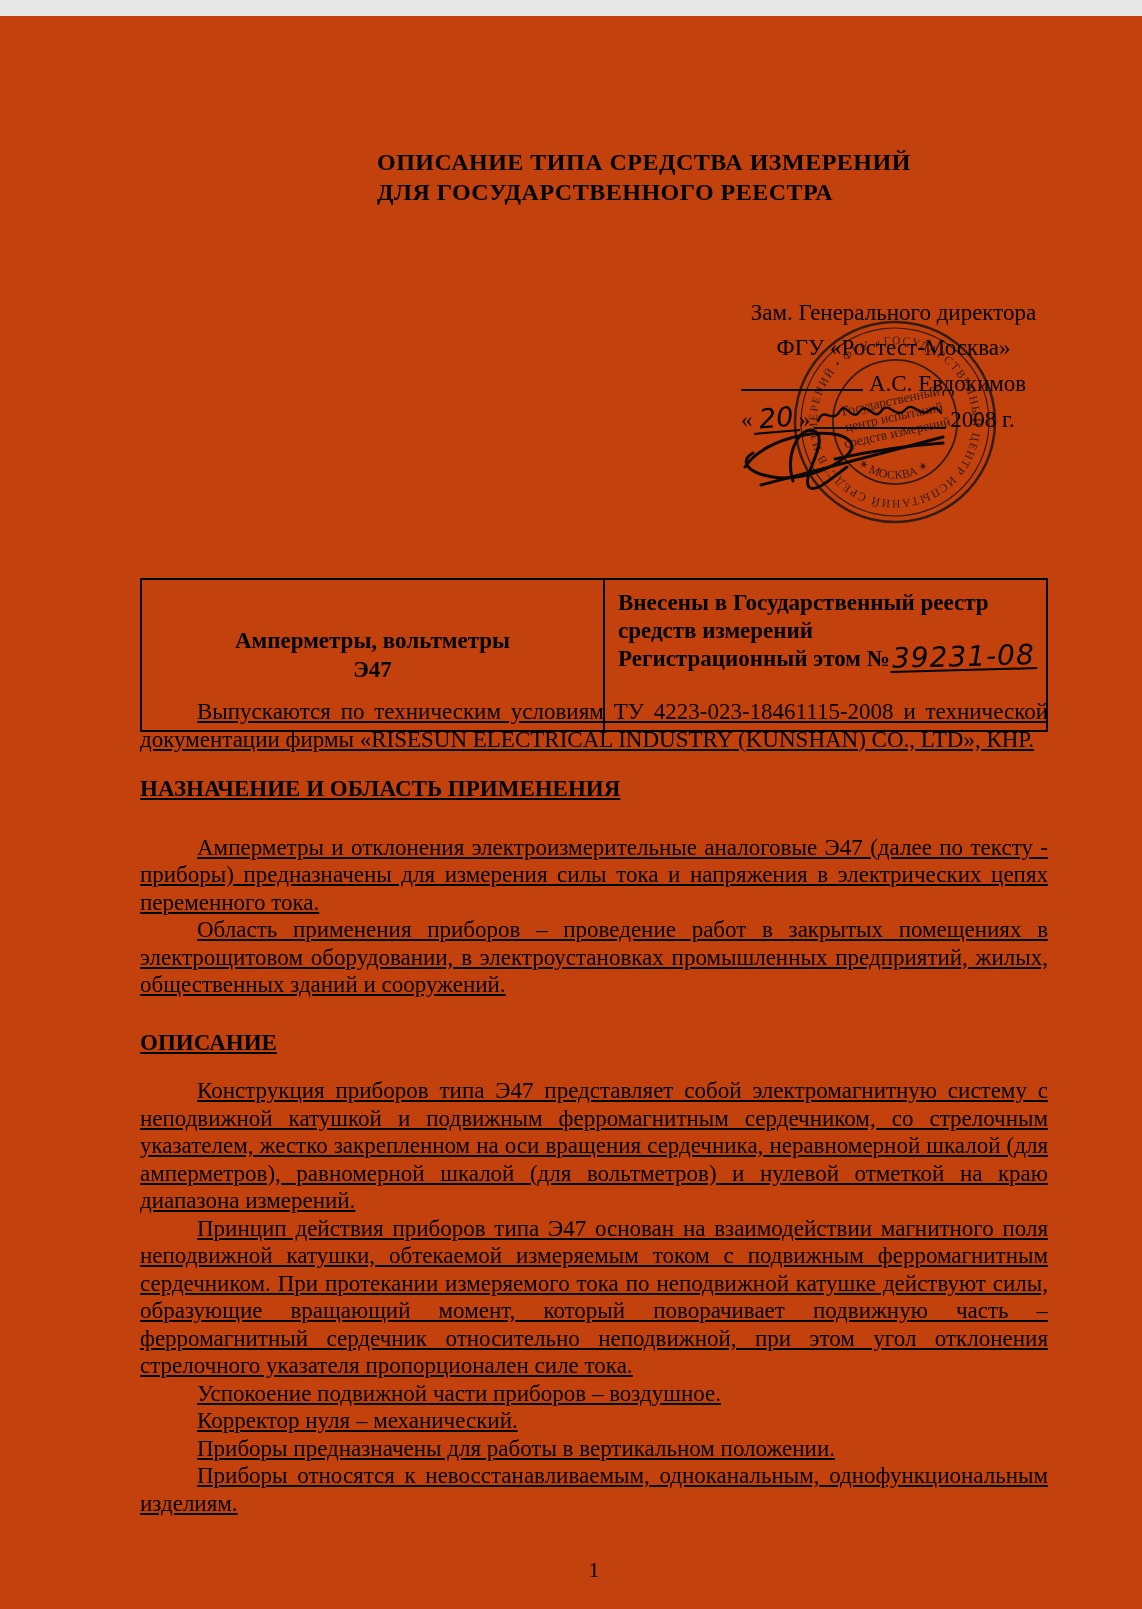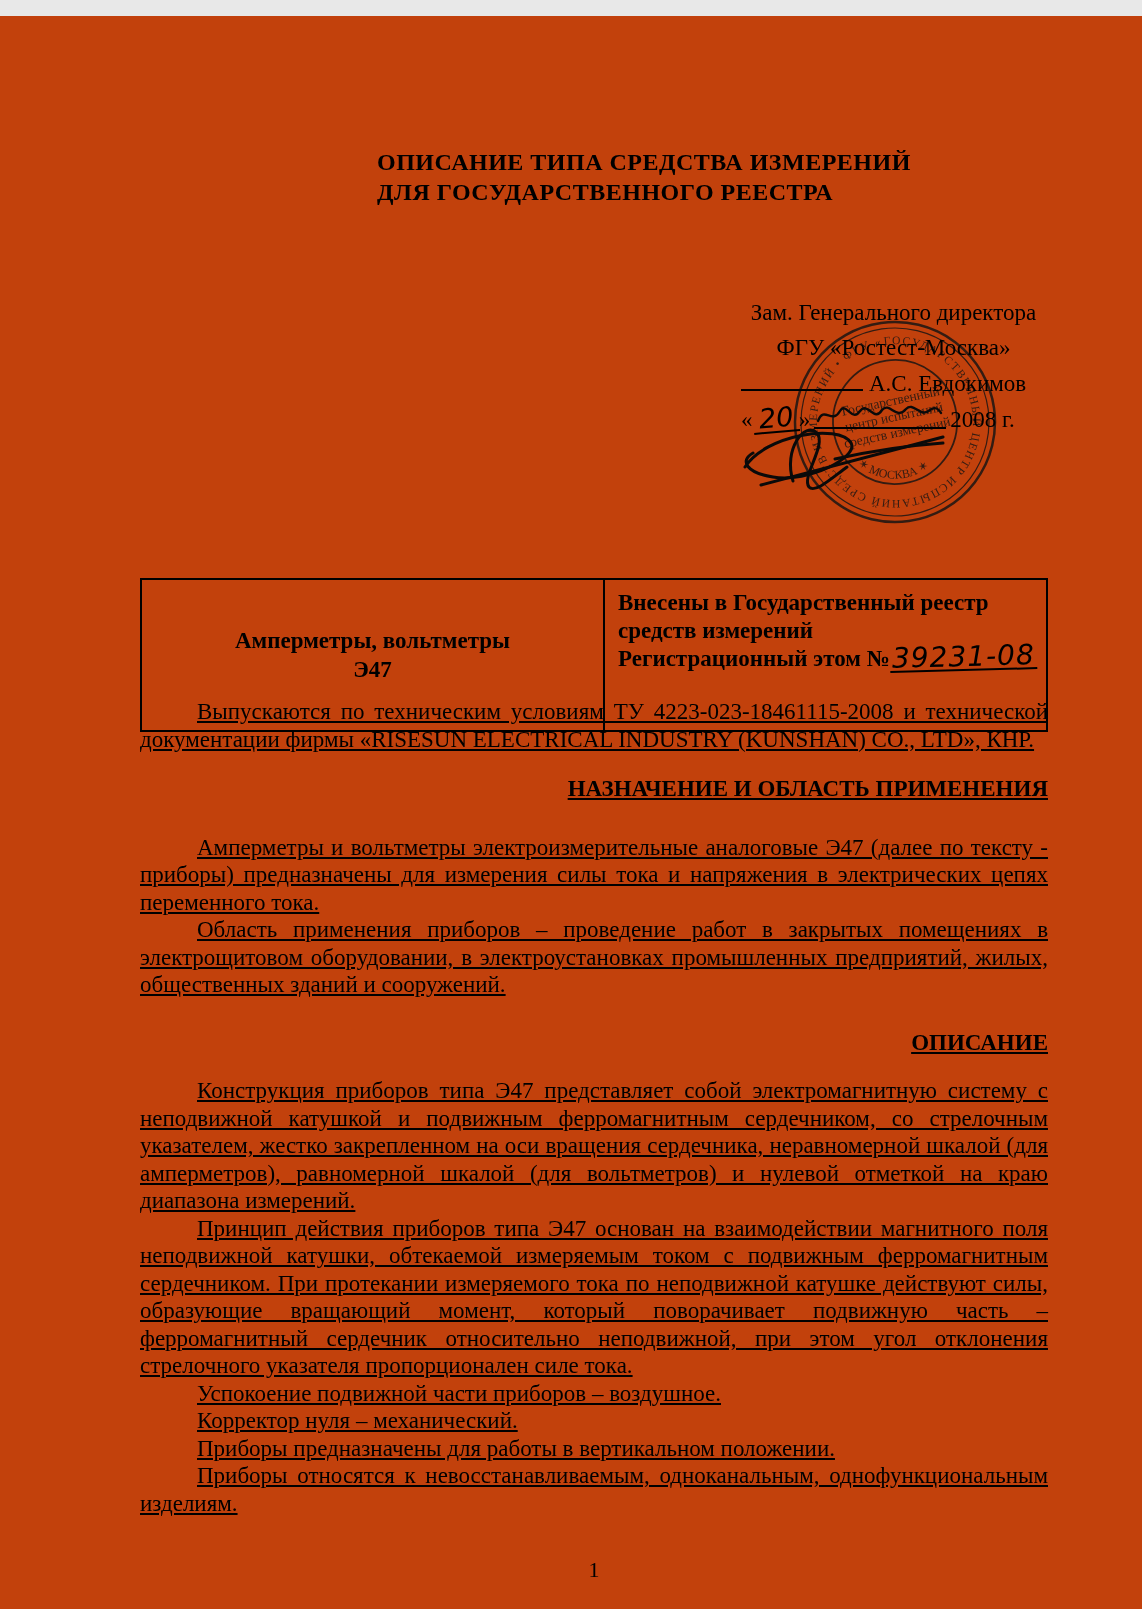--- a/index.html
+++ b/index.html
@@ -55,21 +55,21 @@
     transform:rotate(-1.5deg);line-height:24px;padding:0 2px;
   }
   .blank-line{display:inline-block;width:152px;border-bottom:2px solid #000;height:20px;vertical-align:baseline;}
   
   .body-text{
     position:absolute;top:676px;left:140px;width:908px;
     font-size:23px;line-height:27.5px;text-align:justify;text-decoration:underline;
   }
   .body-text p{margin:0;text-indent:57px;}
   p.intro{margin-top:6px;}
-  h2.sec{font-size:23px;text-align:right;font-weight:bold;margin:22px 0 31px 0;}
+  h2.sec{font-size:23px;text-align:left;font-weight:bold;margin:22px 0 31px 0;}
   h2.sec2{margin:30px 0 21px 0;}
   
   .page-number{
     position:absolute;top:1541px;left:140px;width:908px;
     text-align:center;font-size:22px;
   }
   .stamp text{fill:#141414;}
 </style>
 </head>
 <body>
@@ -137,21 +137,21 @@
       <div>Внесены в Государственный реестр</div>
       <div>средств измерений</div>
       <div><span>Регистрационный этом №</span><span class="hand reg-number">39231-08</span></div>
     </div>
   </div>
 
   <div class="body-text">
     <p class="intro">Выпускаются по техническим условиям ТУ 4223-023-18461115-2008 и технической документации фирмы «RISESUN ELECTRICAL INDUSTRY  (KUNSHAN) CO., LTD», КНР.</p>
 
     <h2 class="sec">НАЗНАЧЕНИЕ И ОБЛАСТЬ ПРИМЕНЕНИЯ</h2>
-    <p>Амперметры и вольтметры электроизмерительные аналоговые Э47 (далее по тексту - приборы) предназначены для измерения силы тока и напряжения в электрических цепях переменного тока.</p>
+    <p>Амперметры и отклонения электроизмерительные аналоговые Э47 (далее по тексту - приборы) предназначены для измерения силы тока и напряжения в электрических цепях переменного тока.</p>
     <p>Область применения приборов – проведение работ в закрытых помещениях в электрощитовом оборудовании, в электроустановках промышленных предприятий, жилых, общественных зданий и сооружений.</p>
 
     <h2 class="sec sec2">ОПИСАНИЕ</h2>
     <p>Конструкция приборов типа Э47 представляет собой электромагнитную систему с неподвижной катушкой и подвижным ферромагнитным сердечником, со стрелочным указателем, жестко закрепленном  на оси вращения сердечника, неравномерной шкалой (для амперметров), равномерной шкалой (для вольтметров) и нулевой отметкой на краю диапазона измерений.</p>
     <p>Принцип действия приборов типа Э47 основан на взаимодействии магнитного поля неподвижной катушки, обтекаемой измеряемым током с подвижным ферромагнитным сердечником. При протекании измеряемого тока по неподвижной катушке действуют силы, образующие вращающий момент, который поворачивает подвижную часть – ферромагнитный сердечник относительно неподвижной, при этом угол отклонения стрелочного указателя пропорционален силе тока.</p>
     <p>Успокоение подвижной части приборов – воздушное.</p>
     <p>Корректор нуля – механический.</p>
     <p>Приборы предназначены для работы в вертикальном положении.</p>
     <p>Приборы относятся к невосстанавливаемым, одноканальным, однофункциональным изделиям.</p>
   </div>

